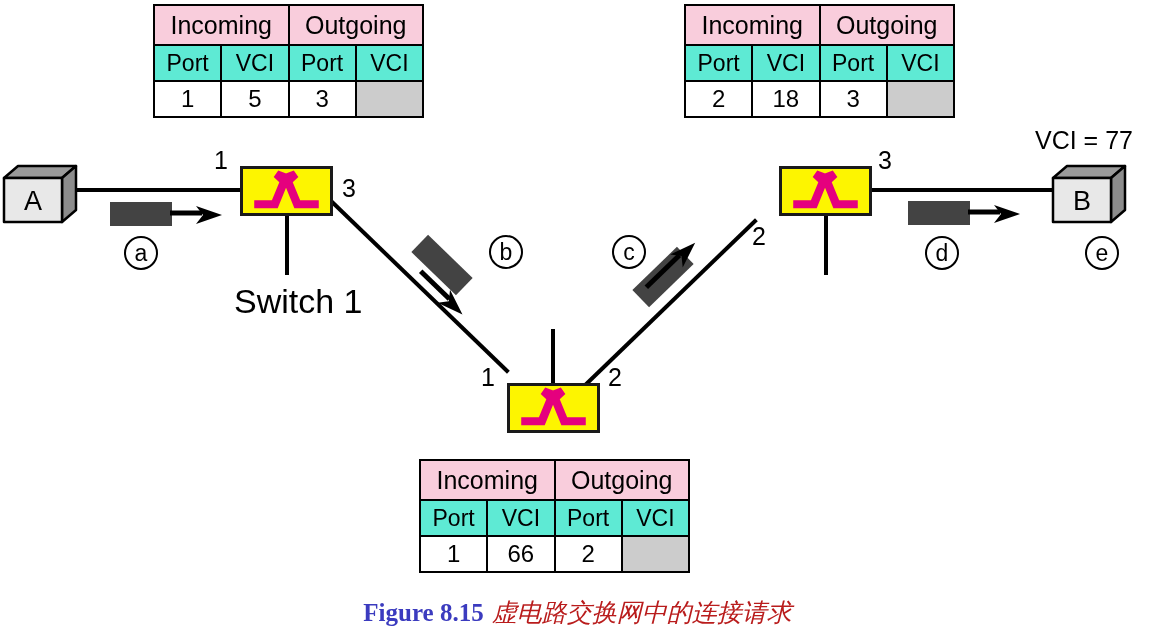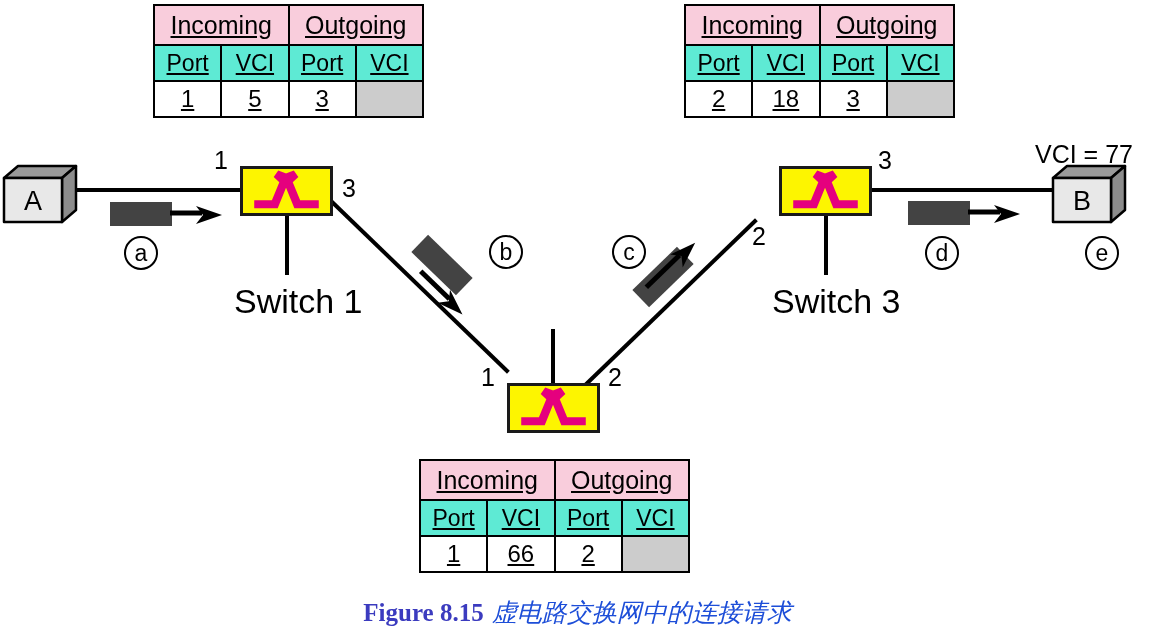--- a/index.html
+++ b/index.html
@@ -19,21 +19,20 @@
     background: #ffffff;
     overflow: hidden;
   }
 
   
   .vci-table {
     position: absolute;
     border-collapse: collapse;
     table-layout: fixed;
     background: #ffffff;
-    text-decoration: underline;
   }
   .vci-table td,
   .vci-table th {
     border: 2px solid #000000;
     text-align: center;
     vertical-align: middle;
     font-family: "Liberation Sans", sans-serif;
     font-weight: normal;
     color: #000000;
     padding: 0;
@@ -155,21 +154,21 @@
   #caption .cap-fig {
     font-family: "Liberation Serif", serif;
     font-weight: bold;
     font-size: 25px;
     color: #3b3bbf;
   }
   #caption .cap-txt {
     font-family: Liberation Sans, sans-serif;
     font-style: italic;
     font-size: 25px;
-    color: #1d4ed8;
+    color: #b91c1c;
     margin-left: 8px;
   }
 </style>
 </head>
 <body>
 
 <div id="stage">
 
   <div class="link link-h" style="left:72px; top:188px; width:172px;"></div>
 
@@ -259,21 +258,21 @@
 
   <div class="host" style="left:1051px; top:164px;">
     <svg width="76" height="62" viewBox="0 0 76 62">
       <polygon points="2,14 16,2 74,2 60,14" fill="#9a9a9a" stroke="#000" stroke-width="2.5" stroke-linejoin="round"></polygon>
       <polygon points="60,14 74,2 74,46 60,58" fill="#8c8c8c" stroke="#000" stroke-width="2.5" stroke-linejoin="round"></polygon>
       <rect x="2" y="14" width="58" height="44" fill="#e8e8e8" stroke="#000" stroke-width="2.5" stroke-linejoin="round"></rect>
     </svg>
     <div class="host-label" style="left:0; top:22px; width:62px; text-align:center;">B</div>
   </div>
 
-  <div class="lbl lbl-vci" style="left:1035px; top:140px;">VCI = 77</div>
+  <div class="lbl lbl-vci" style="left:1035px; top:126px;">VCI = 77</div>
 
   <div class="switch-box" style="left:240px; top:166px; width:93px; height:50px;">
     <svg viewBox="0 0 93 50" preserveAspectRatio="none">
       <path d="M12 40 L34 40 L44 14 L36 6 L46 10 L56 6 L48 14 L58 40 L81 40" fill="none" stroke="#e5007e" stroke-width="9" stroke-linejoin="miter" stroke-linecap="butt"></path>
       <path d="M12 40 L34 40 L44 14 L36 6 L46 10 L56 6 L48 14 L58 40 L81 40" fill="none" stroke="#000000" stroke-width="1.6" stroke-linejoin="miter" stroke-linecap="butt" opacity="0"></path>
     </svg>
   </div>
   <div class="lbl lbl-port" style="left:214px; top:146px;">1</div>
   <div class="lbl lbl-port" style="left:342px; top:174px;">3</div>
   <div class="lbl lbl-switch" style="left:234px; top:282px;">Switch 1</div>
@@ -286,21 +285,20 @@
   <div class="lbl lbl-port" style="left:481px; top:363px;">1</div>
   <div class="lbl lbl-port" style="left:608px; top:363px;">2</div>
 
   <div class="switch-box" style="left:779px; top:166px; width:93px; height:50px;">
     <svg viewBox="0 0 93 50" preserveAspectRatio="none">
       <path d="M12 40 L34 40 L44 14 L36 6 L46 10 L56 6 L48 14 L58 40 L81 40" fill="none" stroke="#e5007e" stroke-width="9" stroke-linejoin="miter" stroke-linecap="butt"></path>
     </svg>
   </div>
   <div class="lbl lbl-port" style="left:752px; top:222px;">2</div>
   <div class="lbl lbl-port" style="left:878px; top:146px;">3</div>
-  <div class="lbl lbl-switch" style="left:772px; top:282px;">Switch 3</div>
 
   <div class="packet" style="left:110px; top:202px; width:62px; height:24px;"></div>
   <svg class="arrow-svg" style="left:170px; top:204px;" width="56" height="22" viewBox="0 0 56 22">
     <path d="M0 9 L32 9" stroke="#000" stroke-width="5" fill="none"></path>
     <path d="M26 2 L52 11 L26 20 L33 11 Z" fill="#000"></path>
   </svg>
   <div class="step" style="left:124px; top:236px;">
     <span>a</span>
   </div>
 

